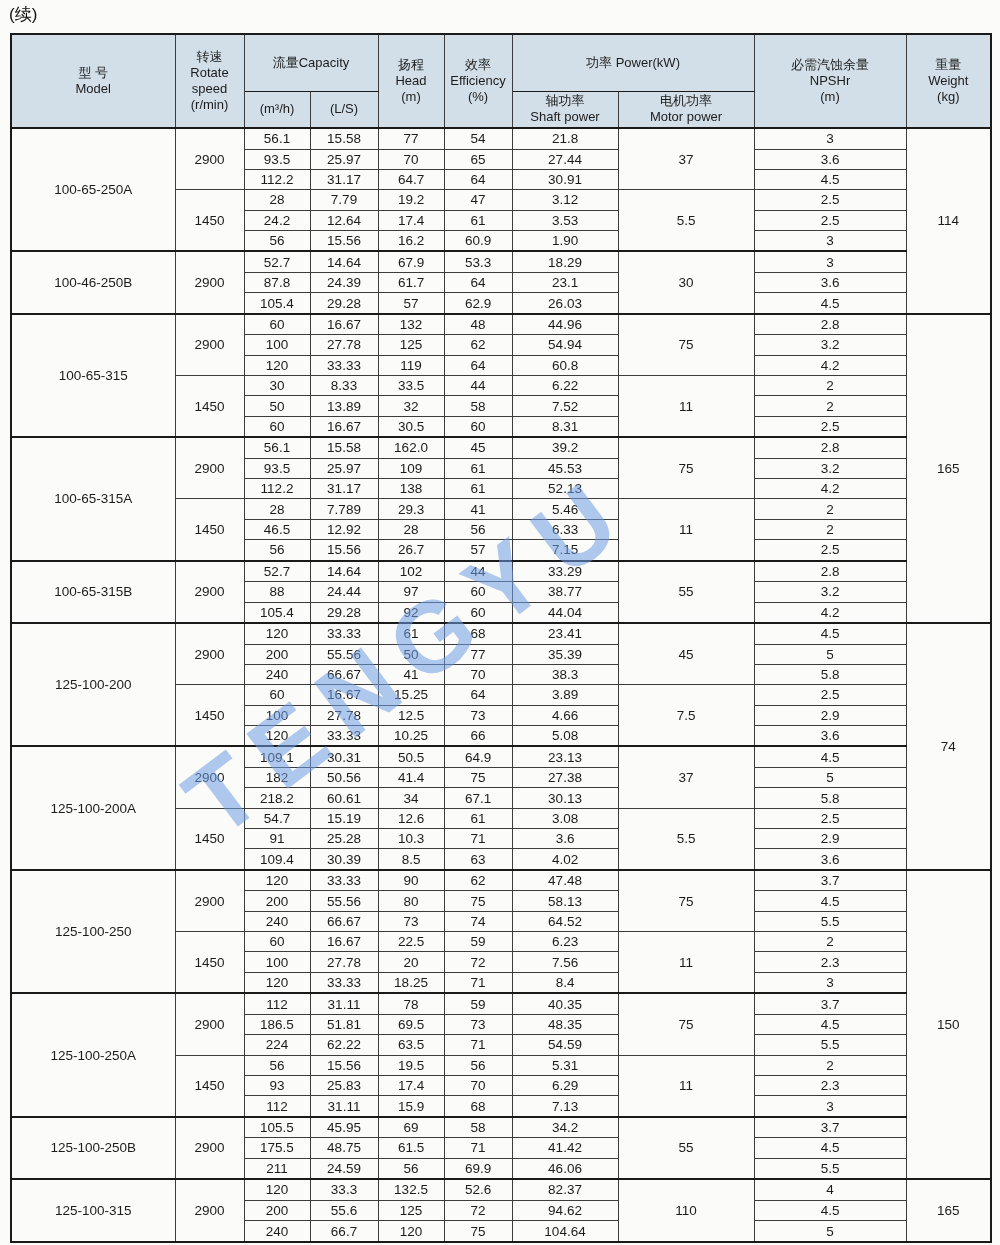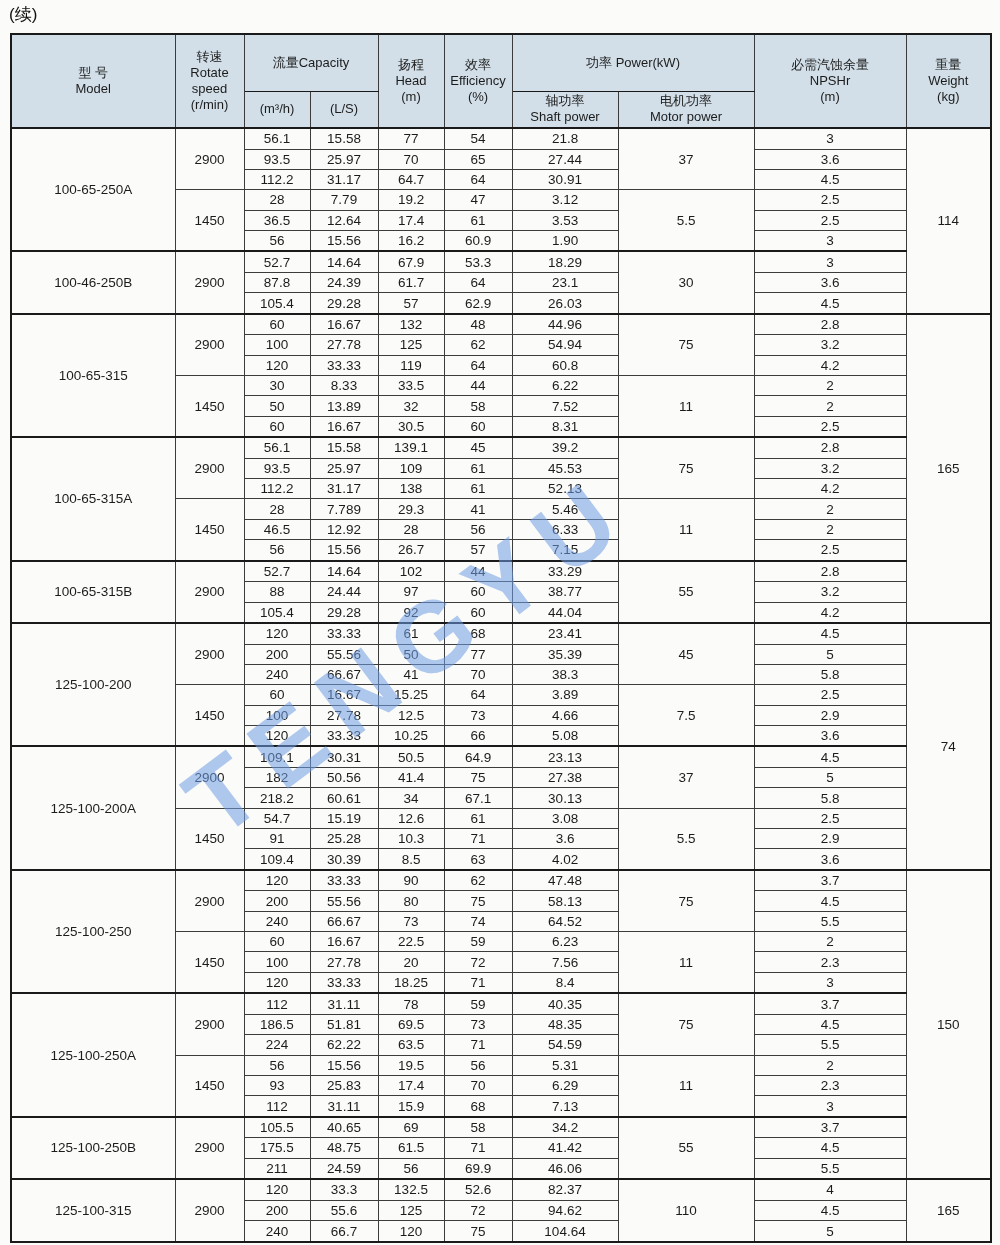--- a/index.html
+++ b/index.html
@@ -147,21 +147,21 @@
         <td rowspan="3">1450</td>
         <td>28</td>
         <td>7.79</td>
         <td>19.2</td>
         <td>47</td>
         <td>3.12</td>
         <td rowspan="3">5.5</td>
         <td>2.5</td>
       </tr>
       <tr>
-        <td>36.5</td>
+        <td>24.2</td>
         <td>12.64</td>
         <td>17.4</td>
         <td>61</td>
         <td>3.53</td>
         <td>2.5</td>
       </tr>
       <tr>
         <td>56</td>
         <td>15.56</td>
         <td>16.2</td>
@@ -248,21 +248,21 @@
         <td>30.5</td>
         <td>60</td>
         <td>8.31</td>
         <td>2.5</td>
       </tr>
       <tr class="group-start">
         <td rowspan="6">100-65-315A</td>
         <td rowspan="3">2900</td>
         <td>56.1</td>
         <td>15.58</td>
-        <td>139.1</td>
+        <td>162.0</td>
         <td>45</td>
         <td>39.2</td>
         <td rowspan="3">75</td>
         <td>2.8</td>
       </tr>
       <tr>
         <td>93.5</td>
         <td>25.97</td>
         <td>109</td>
         <td>61</td>
@@ -541,21 +541,21 @@
         <td>31.11</td>
         <td>15.9</td>
         <td>68</td>
         <td>7.13</td>
         <td>3</td>
       </tr>
       <tr class="group-start">
         <td rowspan="3">125-100-250B</td>
         <td rowspan="3">2900</td>
         <td>105.5</td>
-        <td>40.65</td>
+        <td>45.95</td>
         <td>69</td>
         <td>58</td>
         <td>34.2</td>
         <td rowspan="3">55</td>
         <td>3.7</td>
       </tr>
       <tr>
         <td>175.5</td>
         <td>48.75</td>
         <td>61.5</td>

